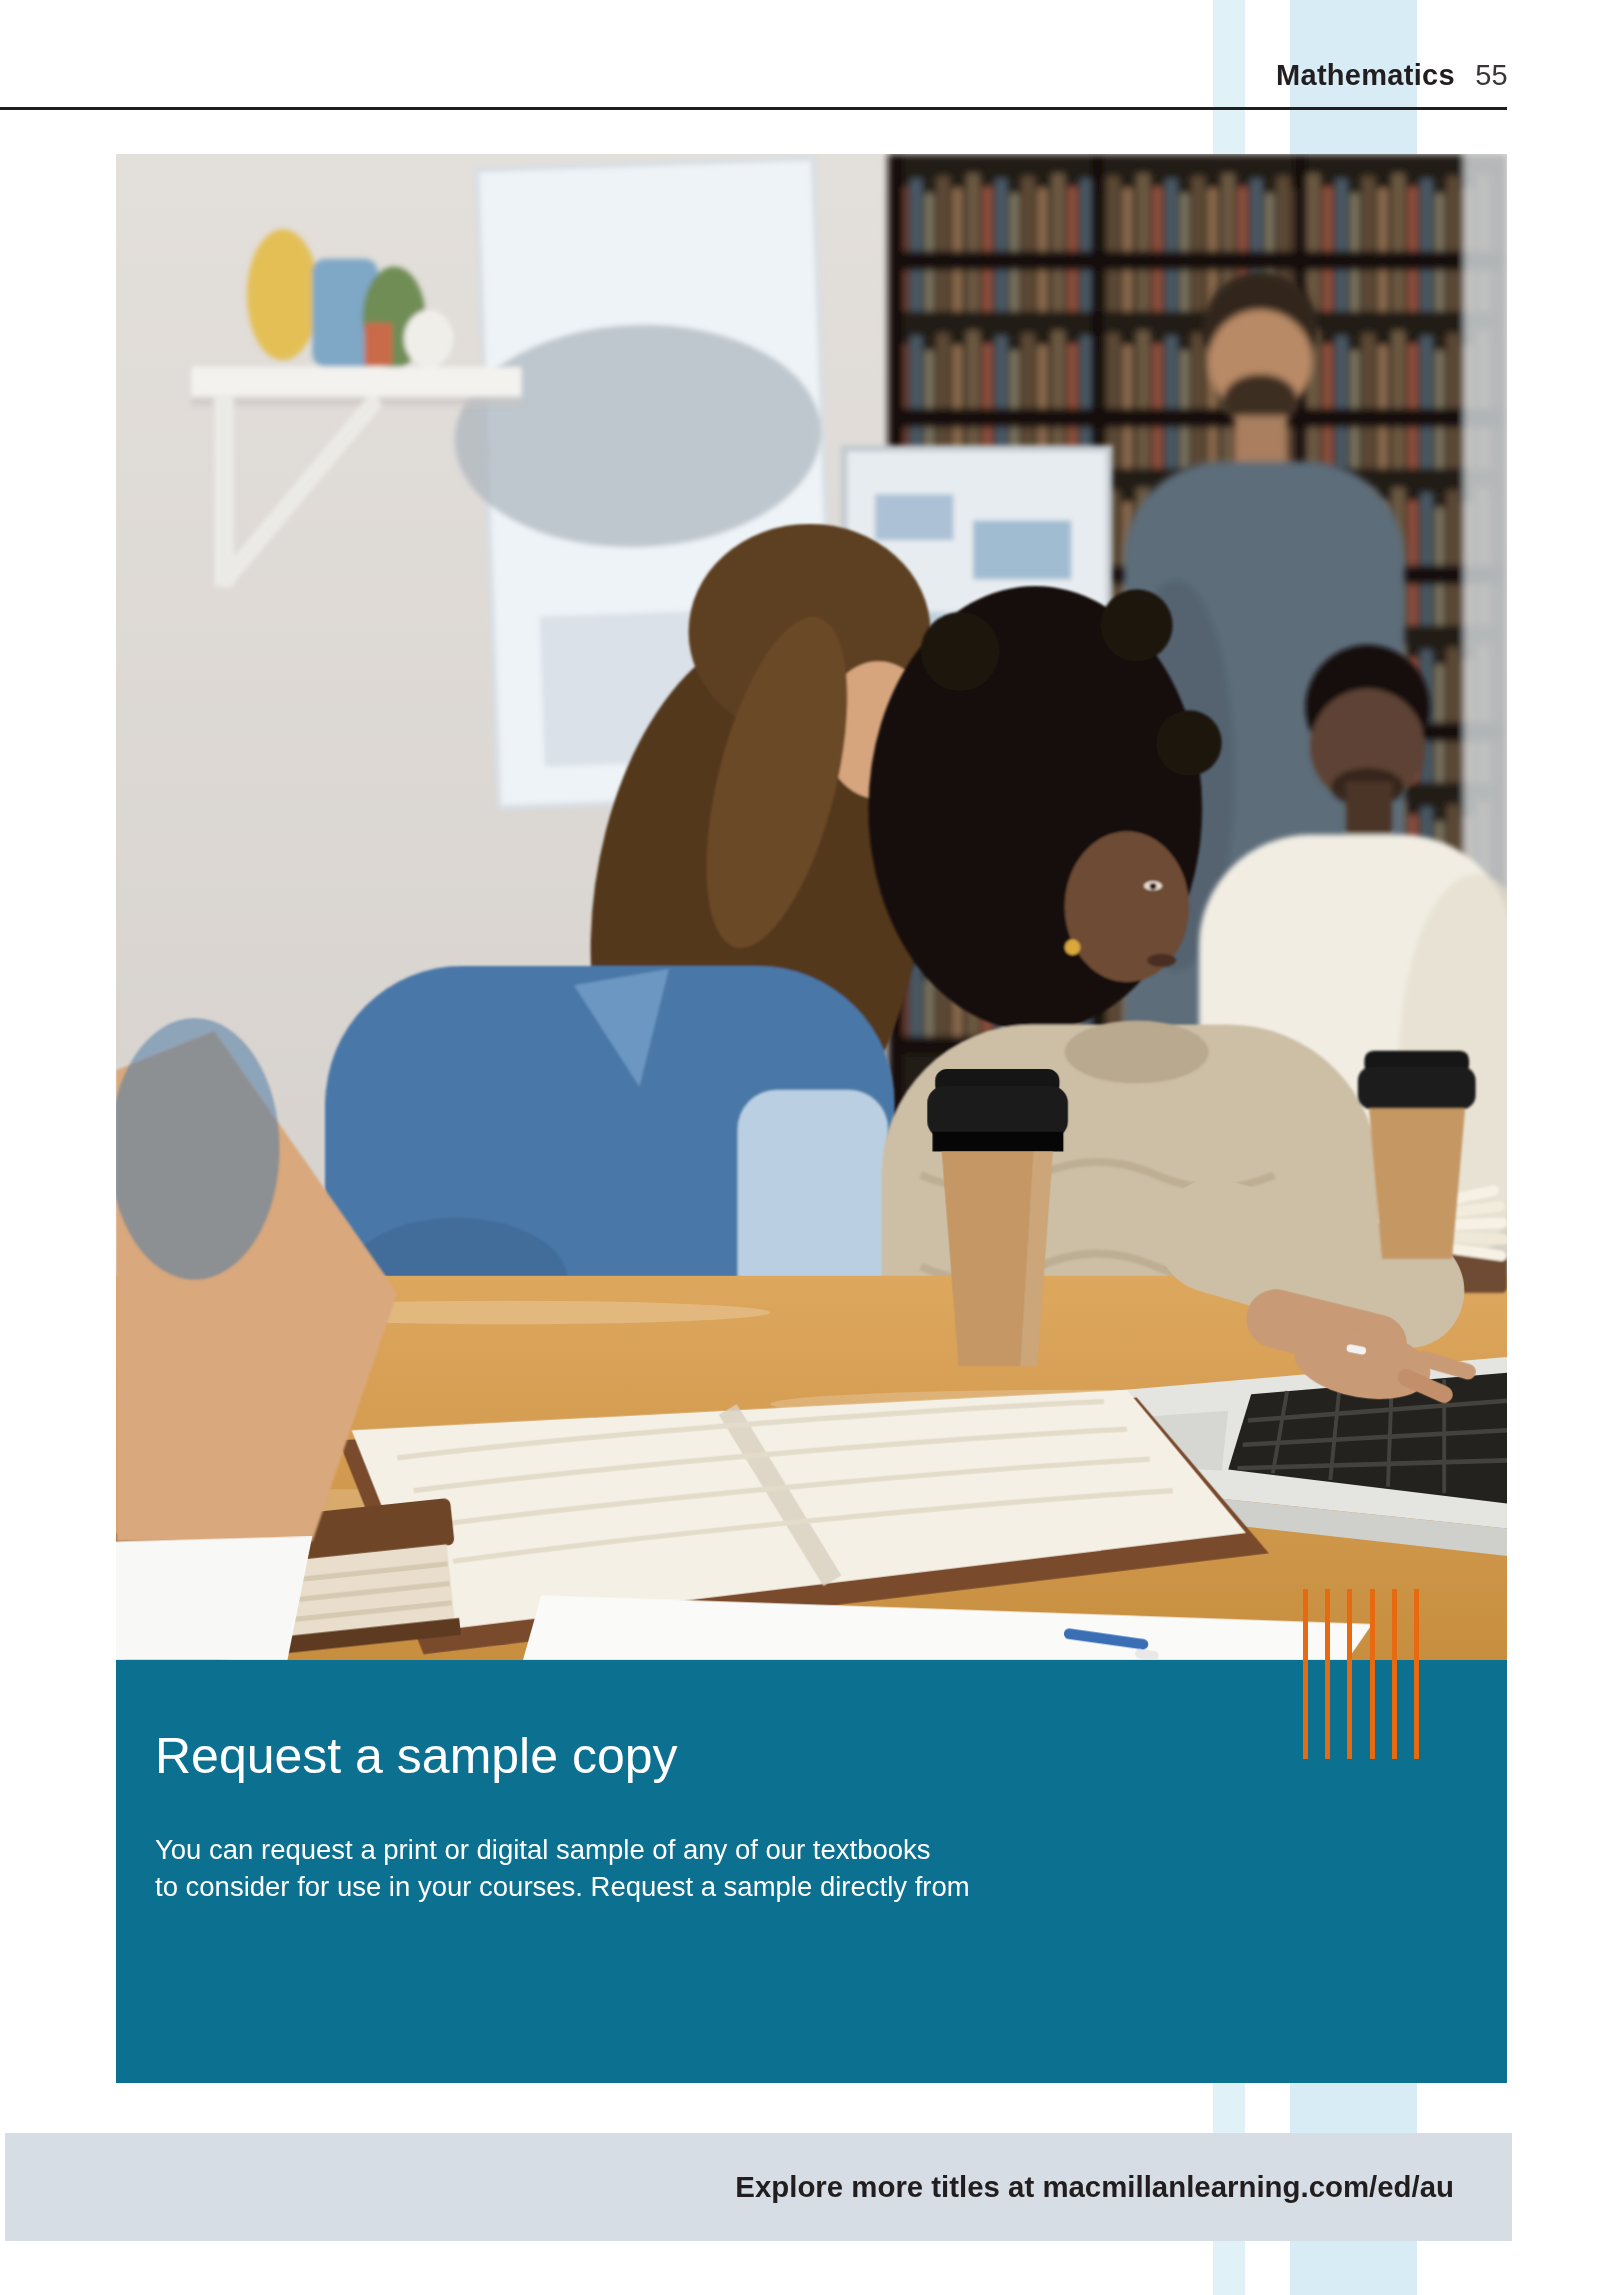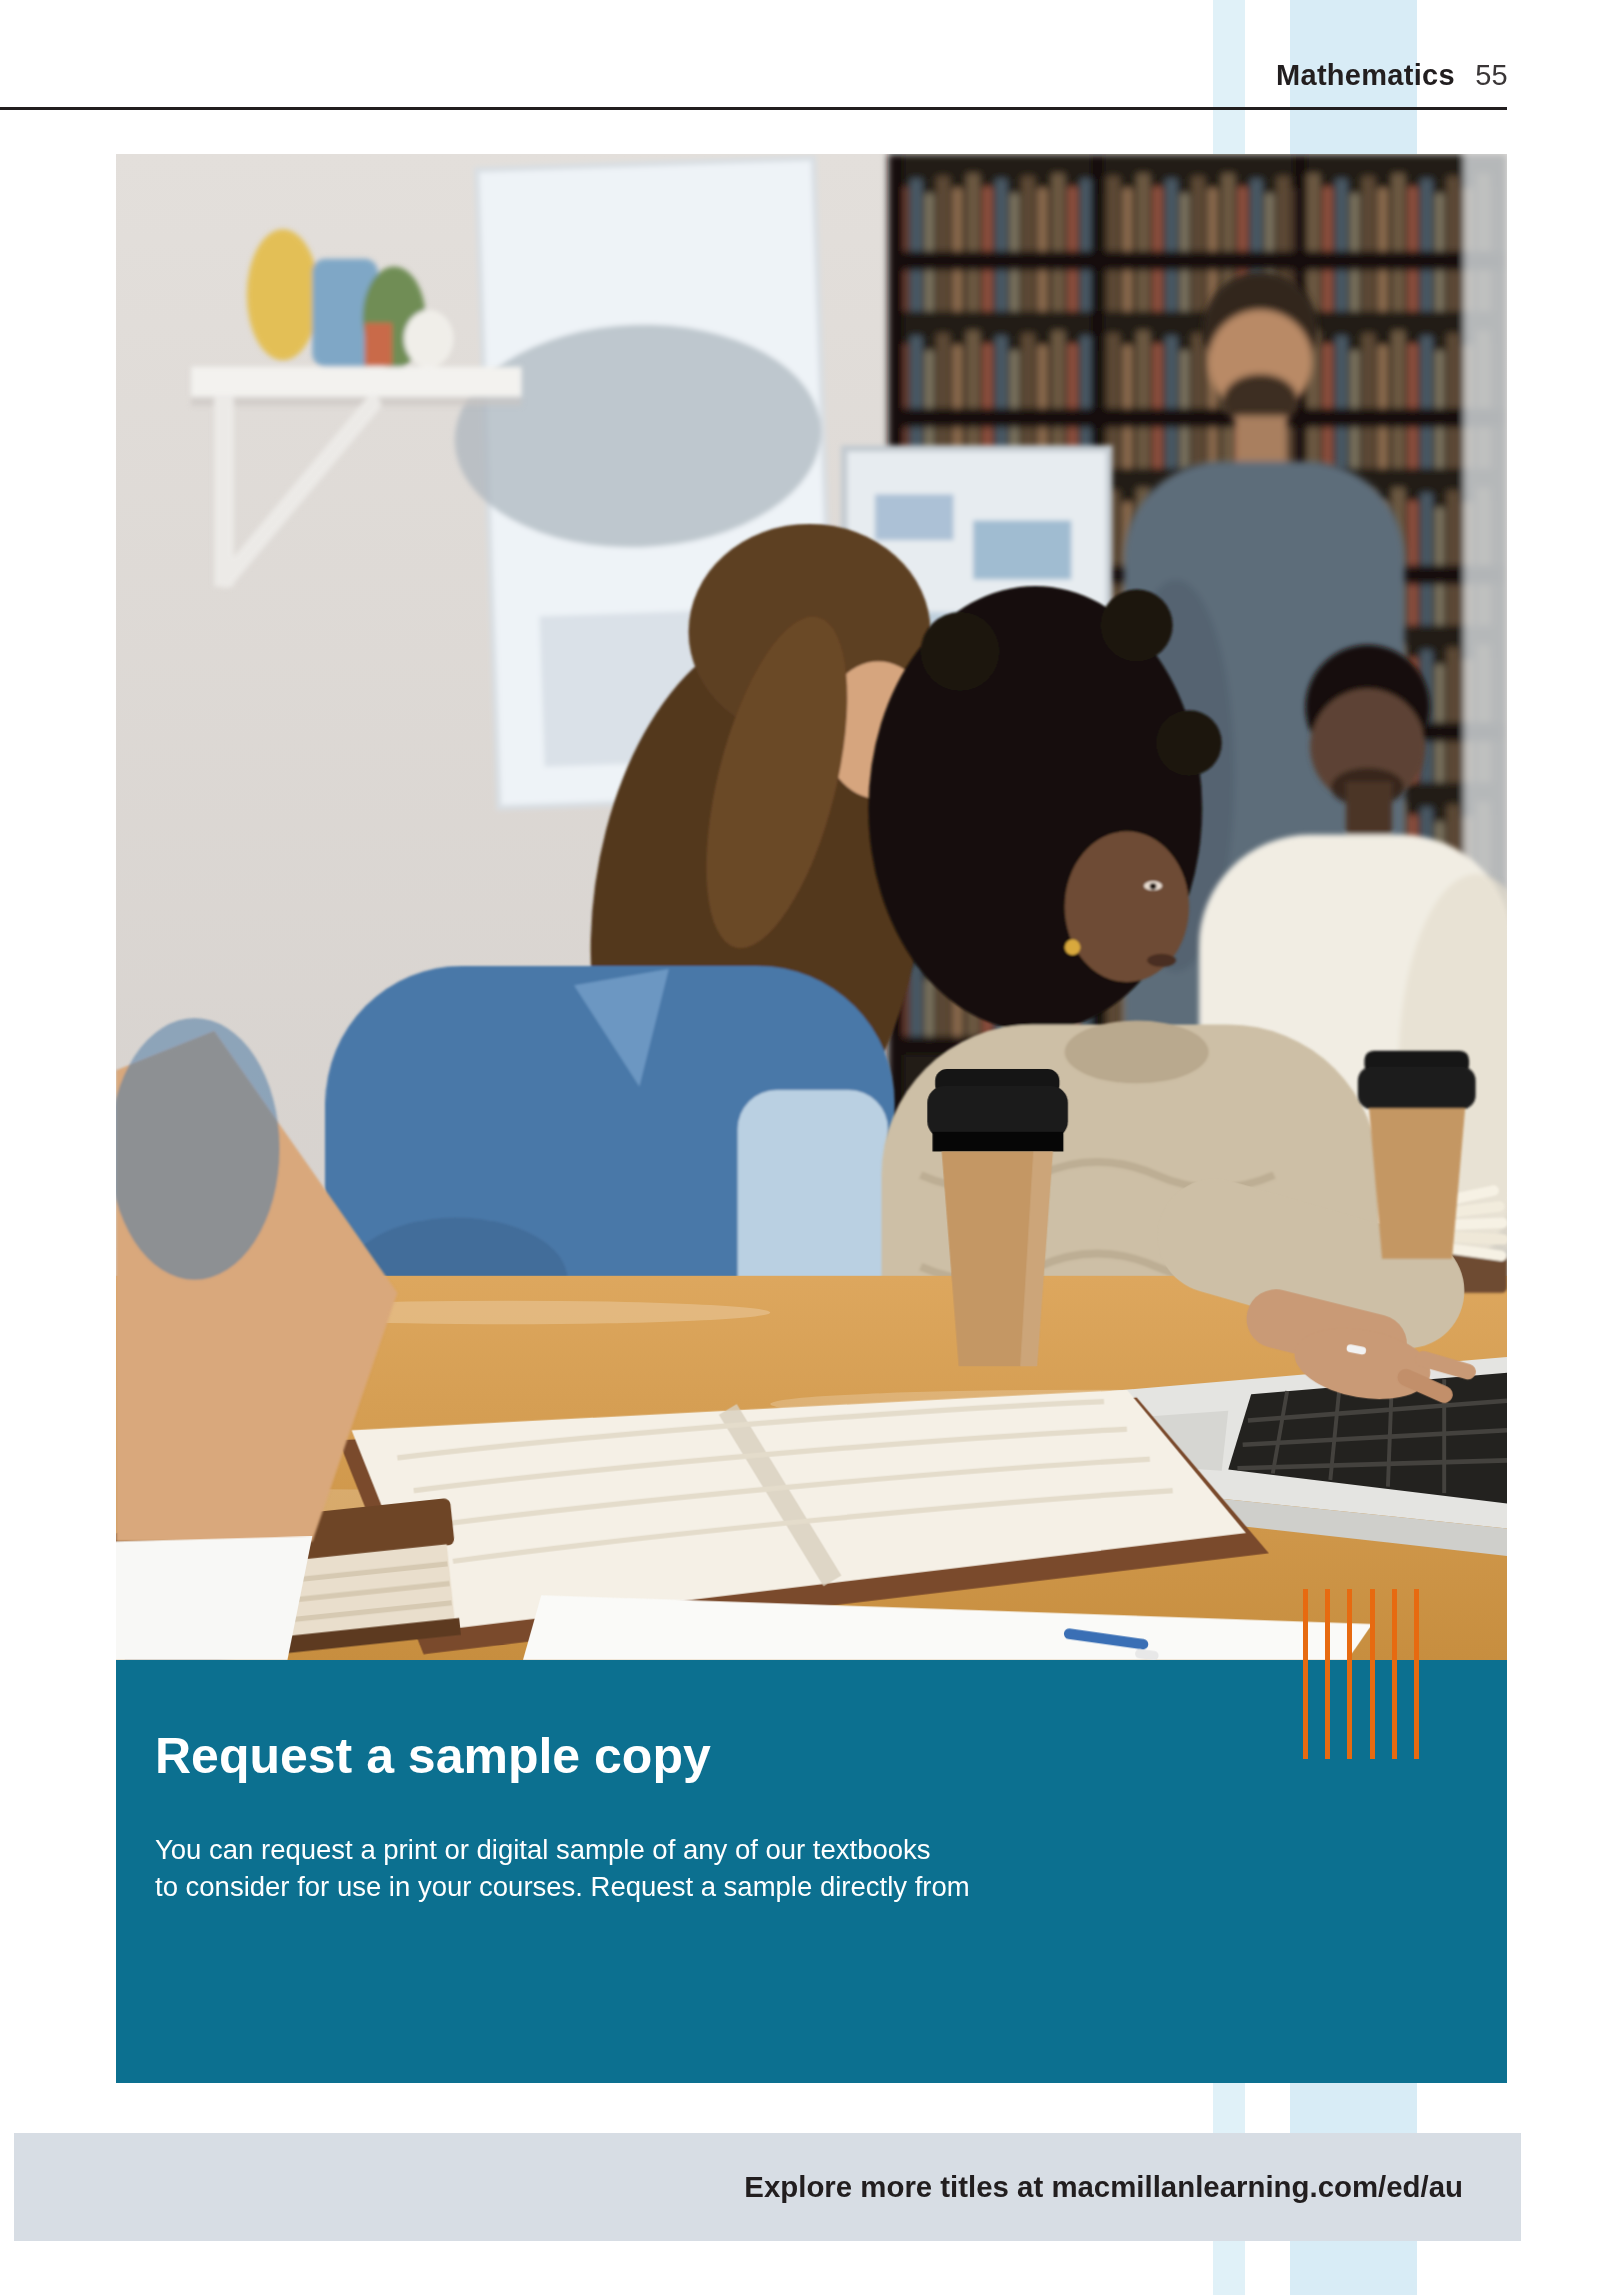--- a/index.html
+++ b/index.html
@@ -32,21 +32,21 @@
   }
   .photo svg { display:block; width:100%; height:100%; }
 
   
   .banner {
     position:absolute; left:116px; top:1660px; width:1391px; height:423px;
     background:#0c7090; z-index:1; color:#ffffff;
   }
   .banner h1 {
     position:absolute; left:39px; top:71px; font-size:50px; line-height:51px;
-    font-weight:bold; letter-spacing:0px; white-space:nowrap;
+    font-weight:normal; letter-spacing:0px; white-space:nowrap;
   }
   .banner .body {
     position:absolute; left:39px; top:154px; font-size:27.5px; line-height:37px;
     font-weight:normal; white-space:nowrap;margin-top:17px;
   }
   .banner .url {
     position:absolute; left:39px; top:323px; font-size:37px; line-height:39px;
     font-weight:bold; white-space:nowrap;
   }
 
@@ -55,21 +55,21 @@
     position:absolute; left:1303px; top:1589px; width:118px; height:170px;
     z-index:2;
   }
   .orange-lines span {
     position:absolute; top:0; width:5.2px; height:170px; background:#e76a10;
     display:block;
   }
 
   
   .footer-bar {
-    position:absolute; left:14px; top:2133px; width:1507px; height:108px;
+    position:absolute; left:5px; top:2133px; width:1507px; height:108px;
     background:#d7dde4; z-index:2; display:flex; align-items:center;
     justify-content:flex-end; padding-right:58px;
   }
   .footer-bar .footer-text {
     font-size:29.4px; font-weight:bold; color:#221e1f; white-space:nowrap;
   }
 </style>
 </head>
 <body>
 

